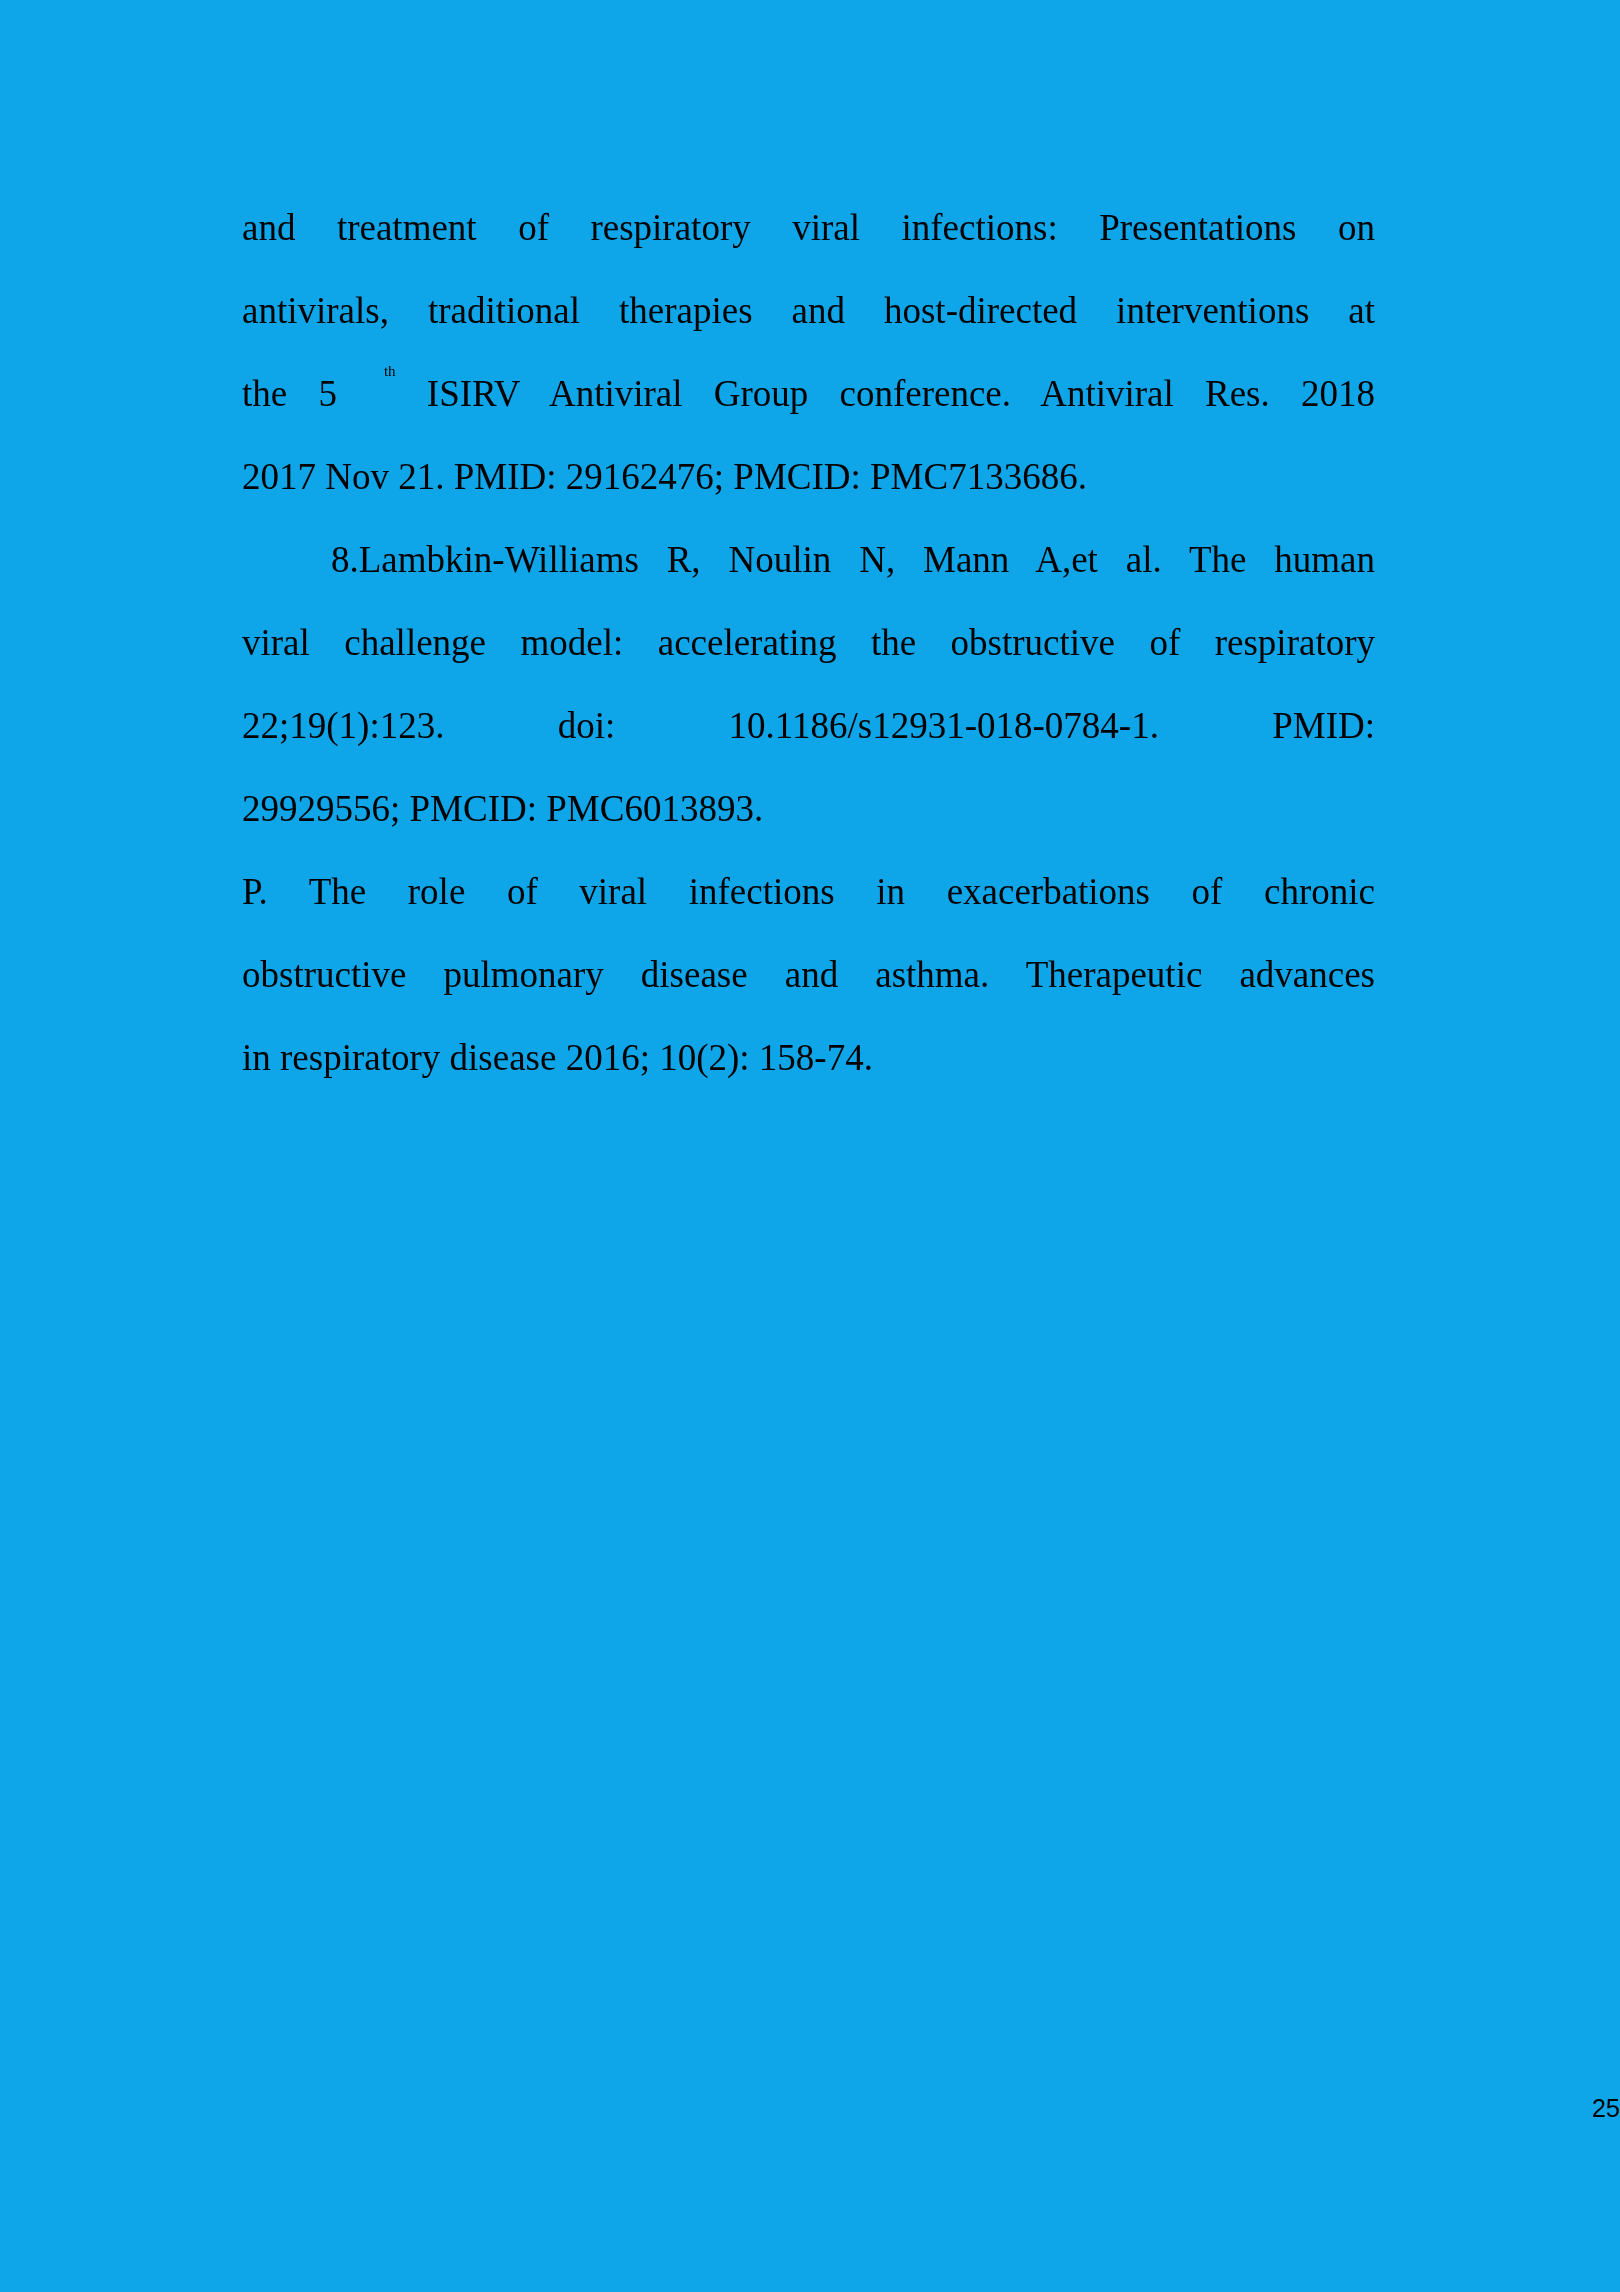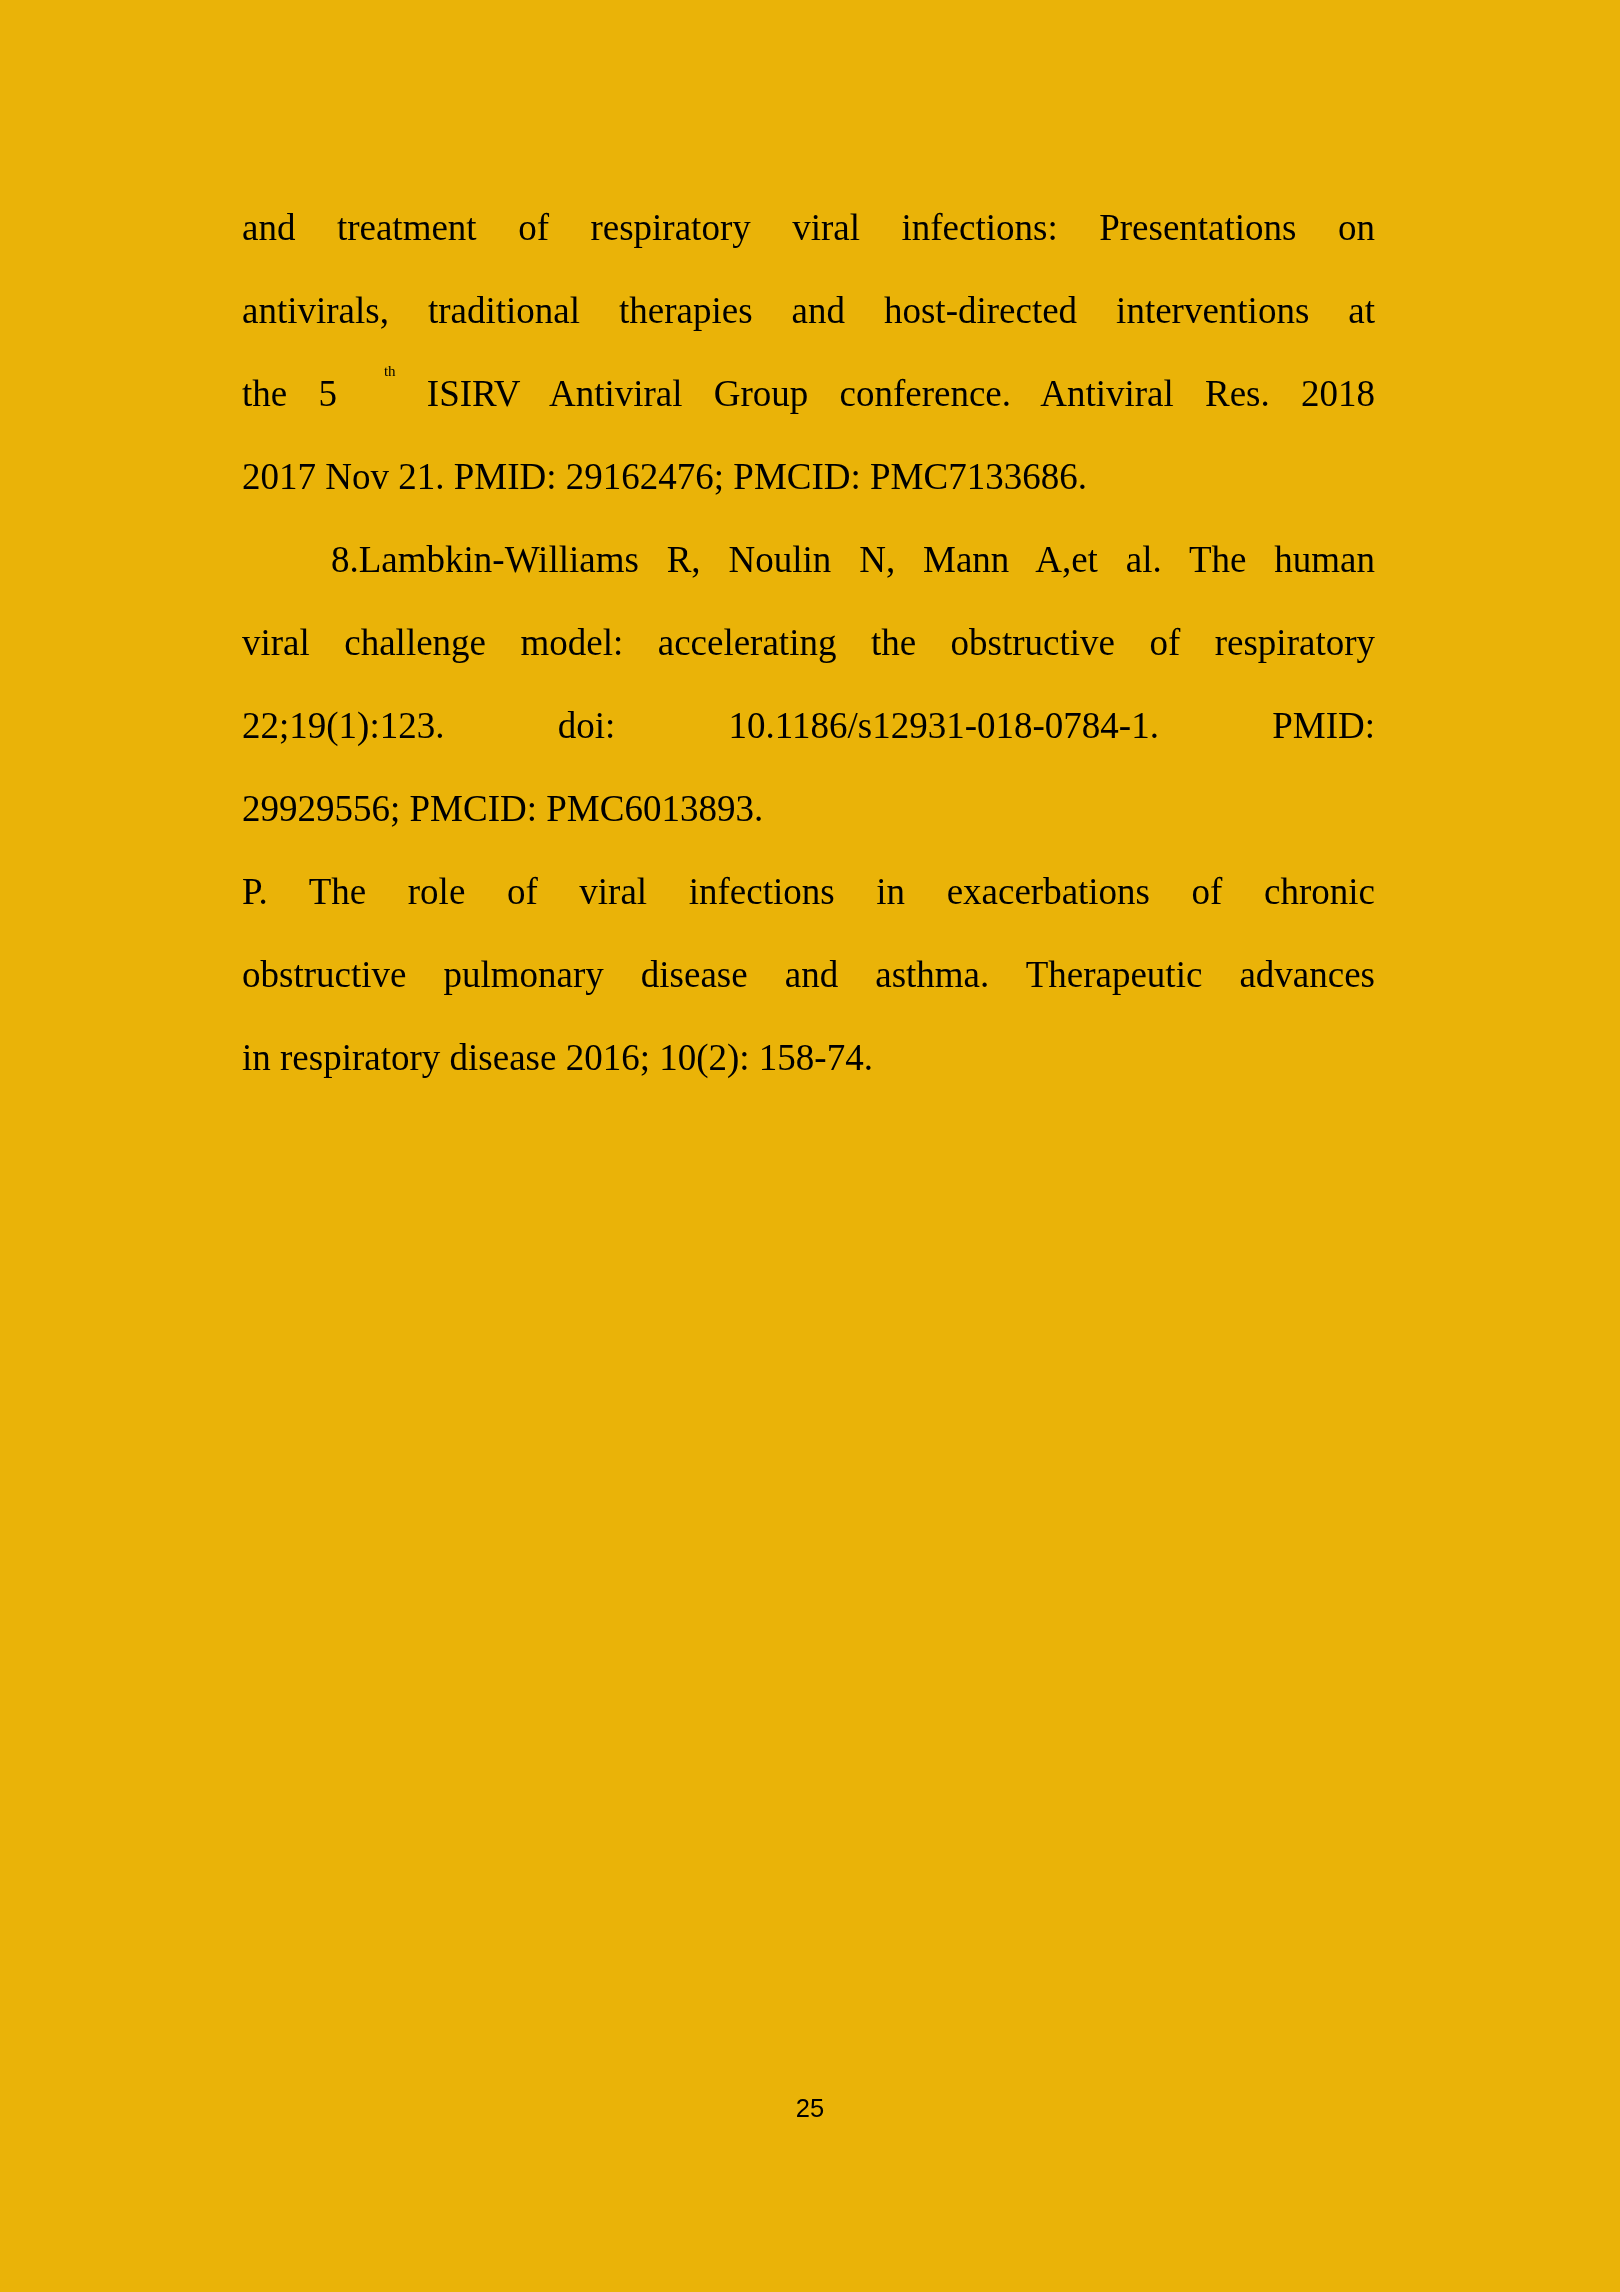--- a/index.html
+++ b/index.html
@@ -4,21 +4,21 @@
 <style>
   html, body {
     margin: 0;
     padding: 0;
     background: #ffffff;
   }
   .page {
     position: relative;
     width: 1620px;
     height: 2293px;
-    background: #eab308;
+    background: #0ea5e9;
     color: #000000;
     font-family: "Liberation Serif", "DejaVu Serif", serif;
     overflow: hidden;
   }
   .text-block {
     position: absolute;
     left: 242px;
     top: 186px;
     width: 1133px;
   }
@@ -43,21 +43,21 @@
     line-height: 0;
     position: relative;
     top: -16.7px;
     margin-left: 47px;
   }
   .page-footer {
     position: absolute;
     left: 0;
     top: 2094px;
     width: 100%;
-    text-align: center;
+    text-align: right;
     font-family: "Liberation Sans", "DejaVu Sans", sans-serif;
     font-size: 25.5px;
     line-height: 29px;
     color: #000000;
   }
 </style>
 </head>
 <body>
 
 <div class="page">

